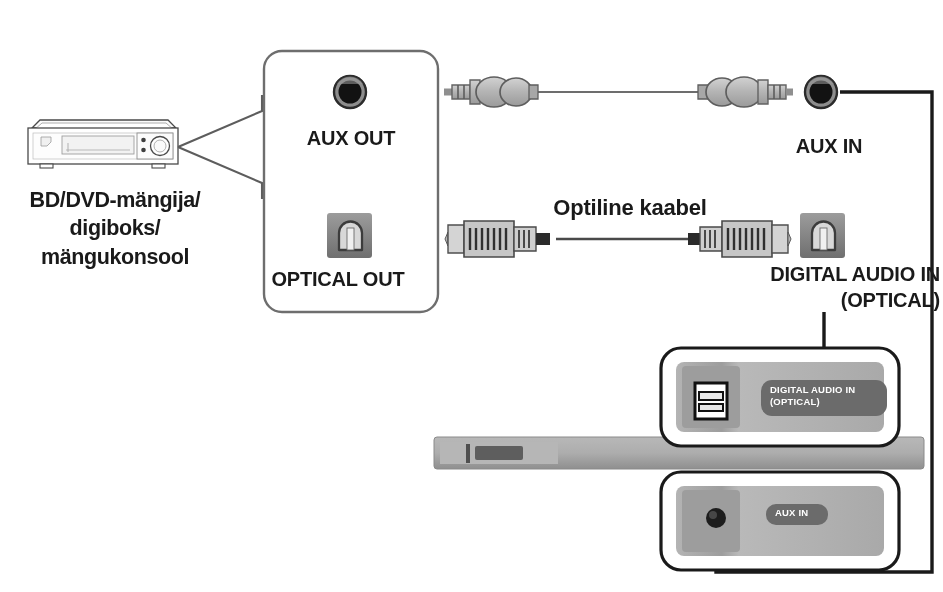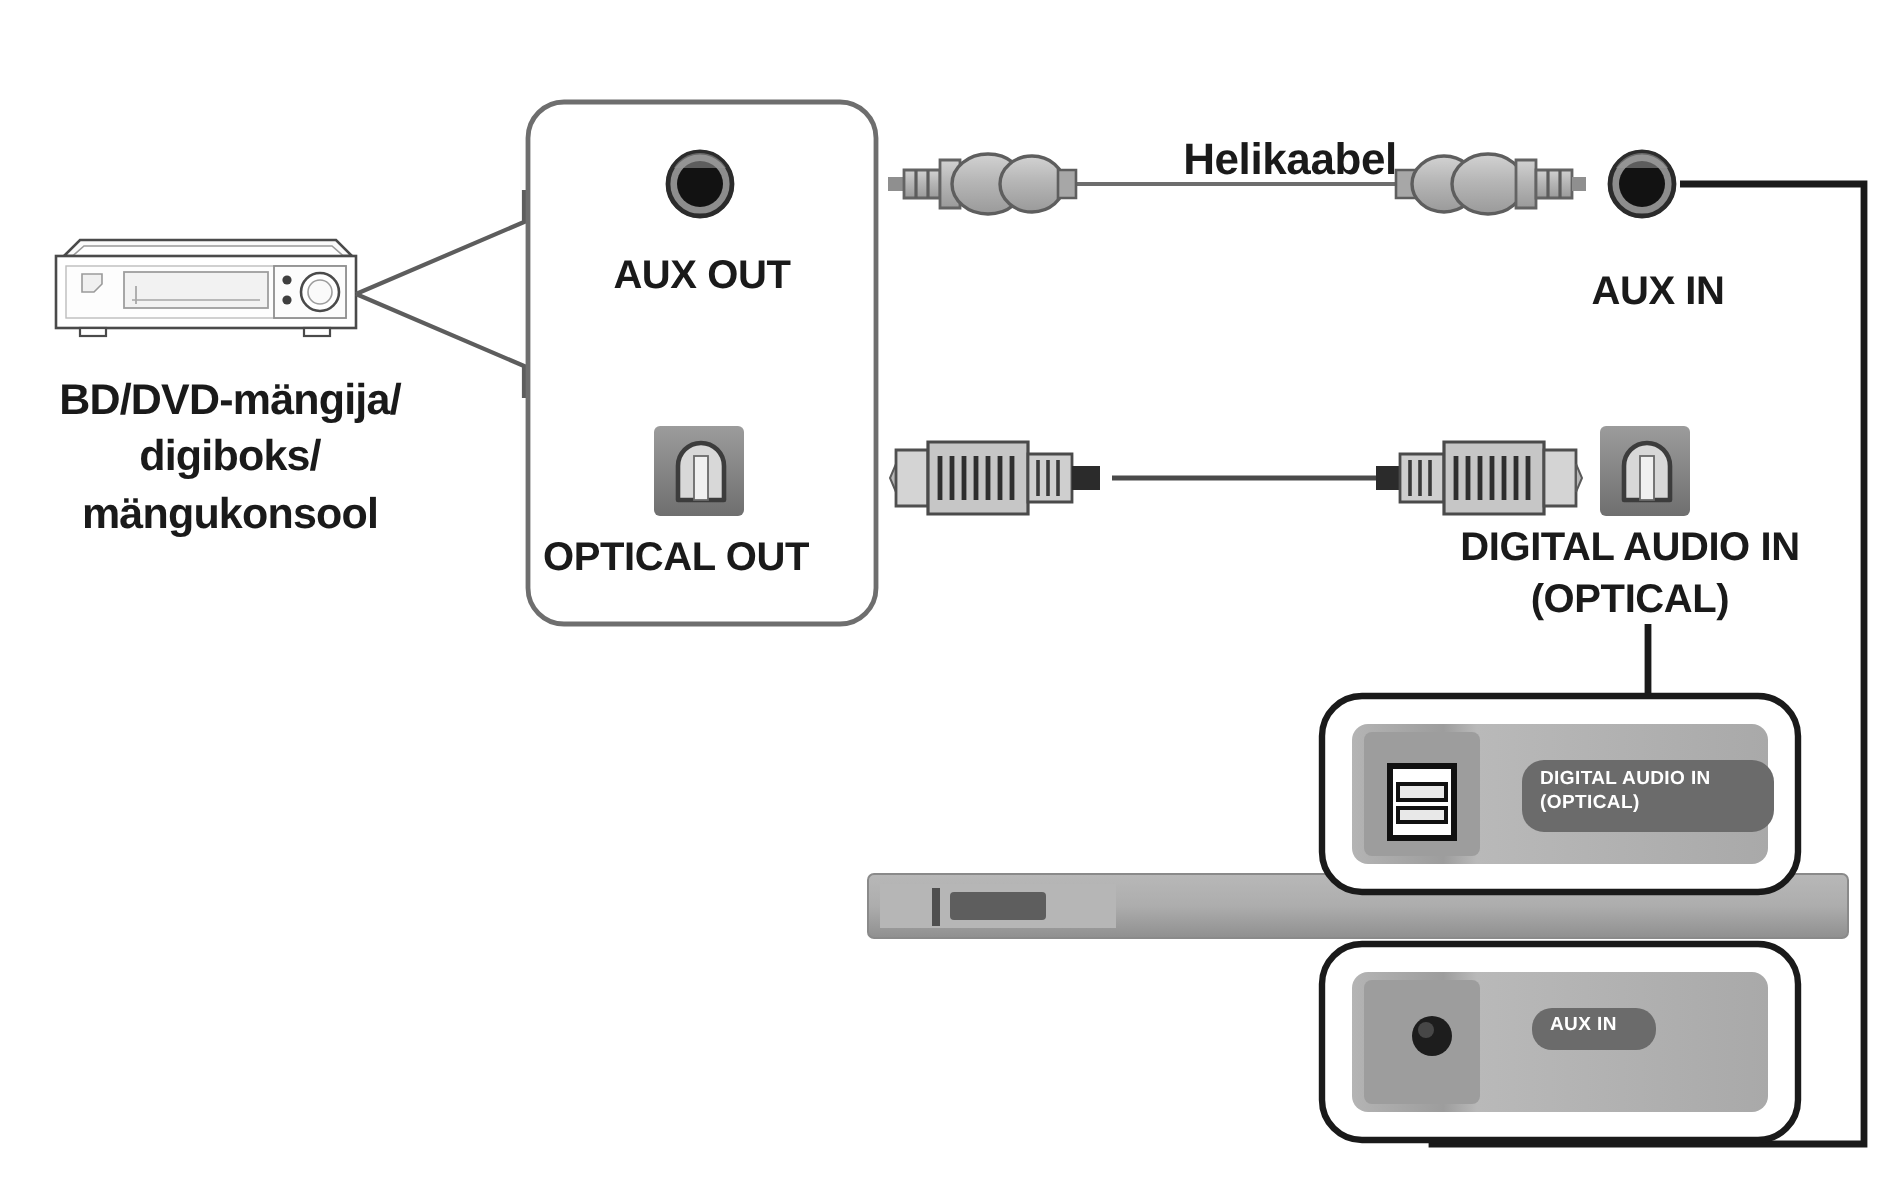--- a/index.html
+++ b/index.html
@@ -59,21 +59,21 @@
   #optical-cable-label {
     left: 470px; top: 196px; width: 320px;
     font-size: 22px; text-align: center;
   }
   #aux-in-label {
     left: 744px; top: 135px; width: 170px;
     font-size: 20px; text-align: center;
   }
   #digital-in-label {
     left: 690px; top: 262px; width: 250px;
-    font-size: 20px; text-align: center; line-height: 1.28;
+    font-size: 20px; text-align: right; line-height: 1.28;
   }
 
   .pill {
     position: absolute;
     background: #6b6b6b;
     color: #ffffff;
     border-radius: 11px;
     font-size: 9.5px;
     font-weight: bold;
     line-height: 1.28;
@@ -293,23 +293,23 @@
 
   <div class="lbl" id="aux-out-label">AUX OUT</div>
 
   <div class="lbl" id="device-caption">BD/DVD-mängija/
 digiboks/
 mängukonsool</div>
 
   <div class="lbl" id="optical-out-label">OPTICAL OUT</div>
 
   <div class="lbl lbl-center" id="audio-cable-label">
-    <div>Helikaabel</div>
   </div>
 
+  <div class="lbl lbl-center" id="optical-cable-label">Optiline kaabel</div>
 
   <div class="lbl" id="aux-in-label">AUX IN</div>
 
   <div class="lbl" id="digital-in-label">DIGITAL AUDIO IN
 (OPTICAL)</div>
 
   <div class="pill" id="pill-digital">DIGITAL AUDIO IN
 (OPTICAL)</div>
 
   <div class="pill" id="pill-aux">AUX IN</div>

